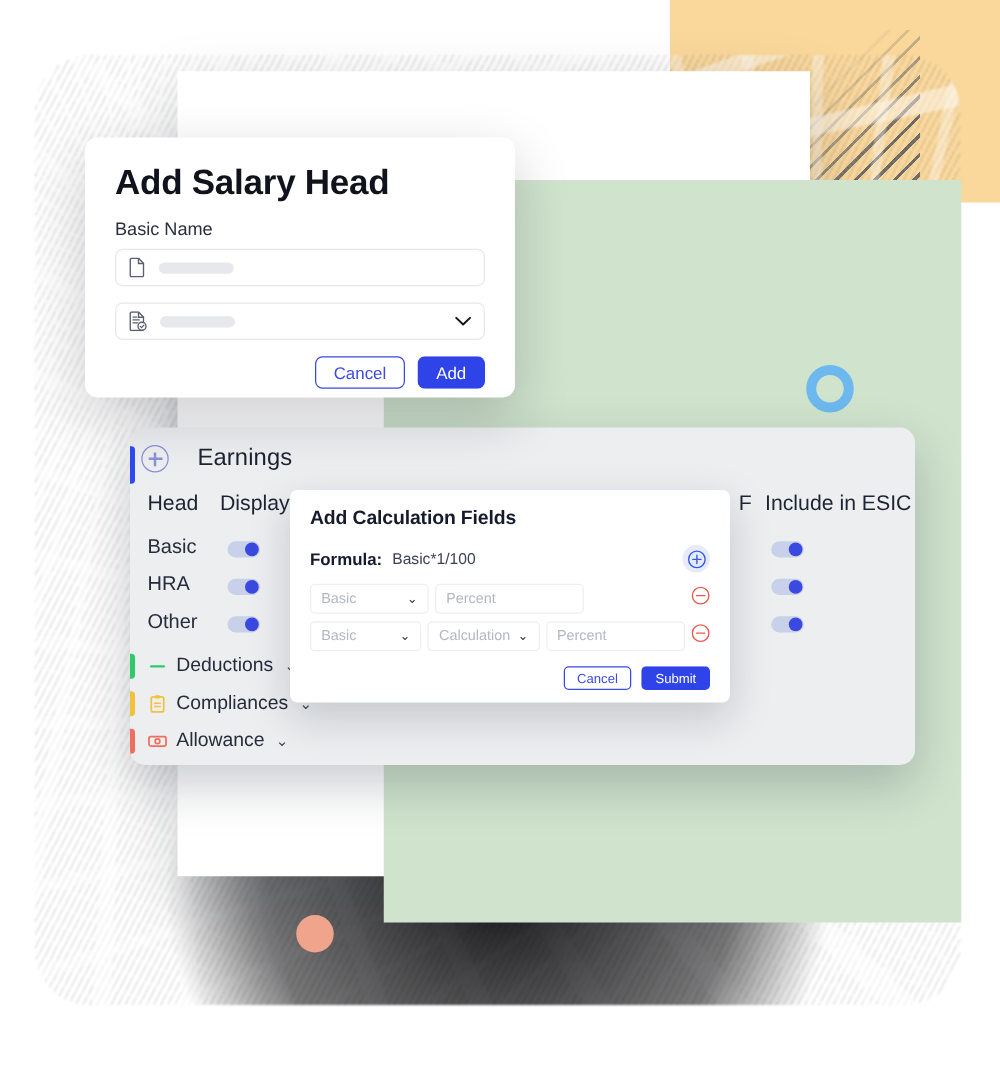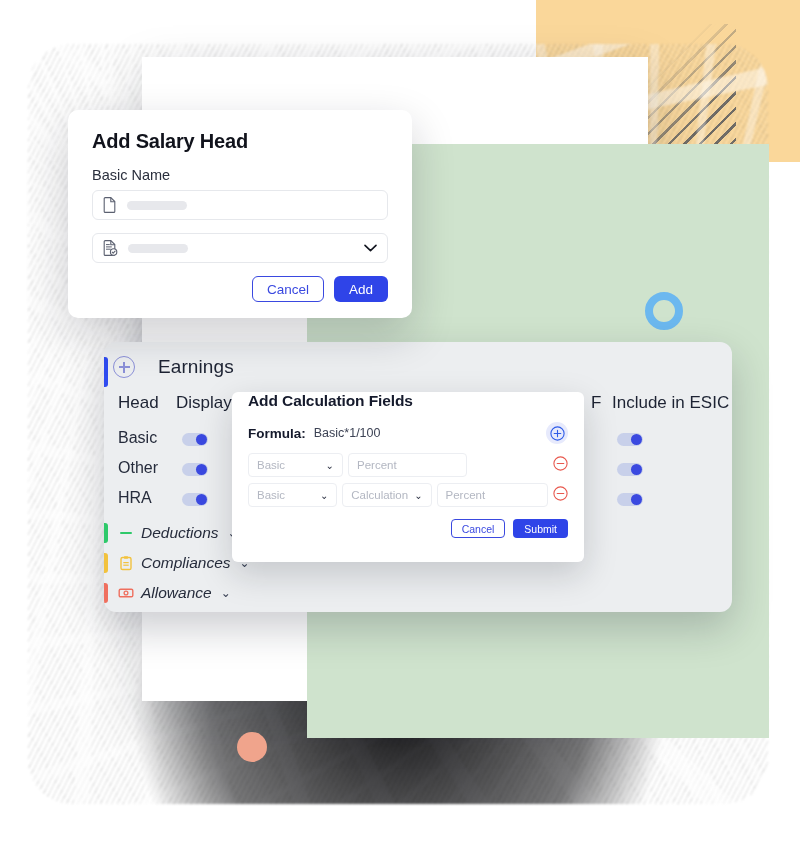--- a/index.html
+++ b/index.html
@@ -114,32 +114,32 @@
     content: ""; position: absolute; right: 1px; top: 1px;
     width: 11px; height: 11px; border-radius: 50%; background: #3a49e0;
   }
   .toggle.display { left: 78px; }
   .toggle.esic    { left: 513px; }
 
   .accordion { position: absolute; left: 0; top: 176px; width: 100%; }
   .acc-item { position: relative; height: 30px; display: flex; align-items: center; padding-left: 14px; gap: 7px; }
   .acc-bar { position: absolute; left: 0; top: 5px; width: 4px; height: 20px; border-radius: 0 3px 3px 0; }
   .acc-icon { width: 16px; height: 16px; flex: none; display: block; }
-  .acc-label { font-size: 15.5px; color: #262c3c; font-style: italic; }
+  .acc-label { font-size: 15.5px; color: #262c3c; }
   .chev { font-size: 12px; color: #3b4255; margin-left: 2px; }
 
   
   .dlg-salary {
     position: absolute; left: 68px; top: 110px;
     width: 344px; height: 208px;
     background: #ffffff; border-radius: 10px;
     box-shadow: 0 16px 44px rgba(18,22,34,.20);
     padding: 20px 24px;
   }
-  .dlg-salary h2 { font-size: 20px; color: #11131c; letter-spacing: -.2px; margin-bottom: 14px; }
+  .dlg-salary h2 { font-size: 28px; color: #11131c; letter-spacing: -.2px; margin-bottom: 14px; }
   .field-label { font-size: 14.5px; color: #2a2f3d; margin-bottom: 7px; }
   .input-box {
     height: 30px; border: 1px solid #e6e8ec; border-radius: 6px;
     display: flex; align-items: center; padding: 0 10px; gap: 10px; background: #fff;
     margin-bottom: 13px;
   }
   .input-box .ph { flex: 1; height: 9px; border-radius: 5px; background: #e7e8ec; max-width: 60px; }
   .chev-down-svg { margin-left: auto; flex: none; }
   .dlg-actions { display: flex; justify-content: flex-end; gap: 10px; margin-top: 6px; }
   .btn {
@@ -149,21 +149,21 @@
   }
   .btn-outline { background: #fff; border-color: #3a49e0; color: #3a49e0; text-align: right; }
   .btn-primary { background: #2f44e8; color: #fff; }
 
   
   .dlg-calc {
     position: absolute; left: 232px; top: 392px;
     width: 352px; height: 170px;
     background: #ffffff; border-radius: 6px;
     box-shadow: 0 12px 34px rgba(18,22,34,.18);
-    padding: 0 16px;
+    padding: 14px 16px;
   }
   .dlg-calc h3 { font-size: 15.5px; color: #151a2c; margin-bottom: 12px; letter-spacing: -.1px; }
   .formula-row { display: flex; align-items: center; gap: 8px; margin-bottom: 9px; }
   .formula-label { font-size: 13.5px; font-weight: bold; color: #151a2c; }
   .formula-value { font-size: 12.5px; color: #3c4254; }
   .icon-btn {
     margin-left: auto; width: 22px; height: 22px; border-radius: 50%;
     background: #e7eafc; display: flex; align-items: center; justify-content: center; flex: none;
   }
   .calc-row { display: flex; align-items: center; gap: 5px; margin-bottom: 6px; }
@@ -209,26 +209,26 @@
       <div class="col-h col-esic">Include in ESIC</div>
     </div>
 
     <div class="rows">
       <div class="row">
         <div class="row-label">Basic</div>
         <div class="toggle display"></div>
         <div class="toggle esic"></div>
       </div>
       <div class="row">
-        <div class="row-label">Other</div>
+        <div class="row-label">HRA</div>
         <div class="toggle display"></div>
         <div class="toggle esic"></div>
       </div>
       <div class="row">
-        <div class="row-label">HRA</div>
+        <div class="row-label">Other</div>
         <div class="toggle display"></div>
         <div class="toggle esic"></div>
       </div>
     </div>
 
     <div class="accordion">
       <div class="acc-item">
         <span class="acc-bar" style="background:#2ec96a"></span>
         <svg class="acc-icon" viewBox="0 0 16 16">
           <rect x="2" y="7.1" width="12" height="1.9" rx="1" fill="#2ec96a"></rect>

